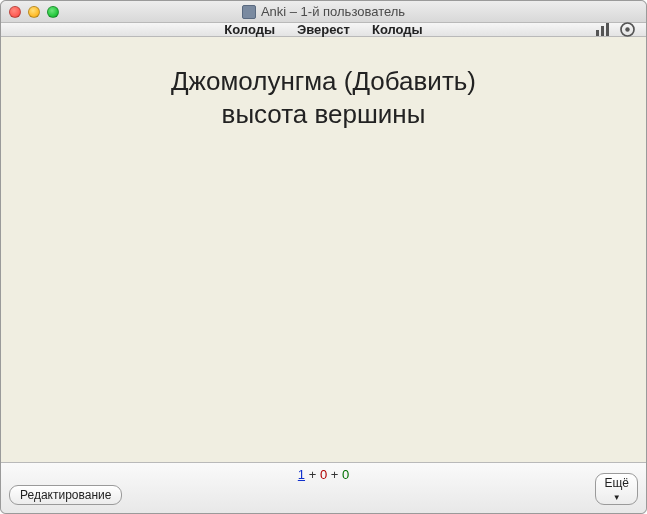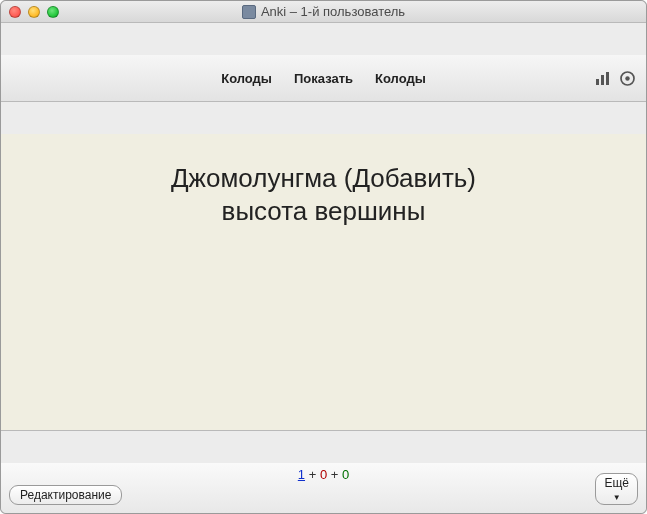--- a/index.html
+++ b/index.html
@@ -4,40 +4,39 @@
 <style>
   * { box-sizing: border-box; margin: 0; padding: 0; }
   html, body { width: 647px; height: 514px; overflow: hidden; font-family: "Lucida Grande","Helvetica Neue",Arial,sans-serif; }
   .window {
     width: 647px; height: 514px;
     border: 1px solid #9a9a9a;
     border-radius: 6px;
     background: #ececec;
     display: flex; flex-direction: column;
     box-shadow: 0 0 1px rgba(0,0,0,0.3);
-    gap: 32px;
   }
   .titlebar {
     height: 22px;
     background: linear-gradient(#ededed,#d8d8d8);
     border-bottom: 1px solid #b9b9b9;
     border-top-left-radius: 6px; border-top-right-radius: 6px;
     display: flex; align-items: center;
     position: relative;
     font-size: 13px; color: #4b4b4b;
   }
   .traffic { display: flex; gap: 7px; margin-left: 8px; }
   .tl { width: 12px; height: 12px; border-radius: 50%; border: 0.5px solid rgba(0,0,0,0.25); }
   .tl.red { background: radial-gradient(circle at 40% 35%, #ff8a7f, #ff5f57 60%, #e33e32); }
   .tl.yellow { background: radial-gradient(circle at 40% 35%, #ffe07a, #ffbd2e 60%, #e1a116); }
   .tl.green { background: radial-gradient(circle at 40% 35%, #6ee57d, #28c940 60%, #129e2b); }
   .titlecenter { position:absolute; left:0; right:0; text-align:center; pointer-events:none; display:flex; justify-content:center; align-items:center; gap:5px; }
   .titleicon { width:14px; height:14px; background:#7a8aa0; border:1px solid #5a6a80; border-radius:2px; display:inline-block; }
   .toolbar {
-    height: 47px;
+    height: 14px;
     background: linear-gradient(#f6f6f6,#e3e3e3);
     border-bottom: 1px solid #b9b9b9;
     display: flex; align-items: center;
     padding: 0 10px;
     font-size: 13px; font-weight: bold; color: #222;
     position: relative;
   }
   .toolbar-menu { position:absolute; left:0; right:0; display:flex; justify-content:center; gap:22px; }
   .toolbar-menu span { cursor: default; }
   .toolbar-right { margin-left:auto; display:flex; gap:6px; align-items:center; z-index:1; }
@@ -92,21 +91,21 @@
     </div>
     <div class="titlecenter">
       <span class="titleicon"></span>
       <span>Anki – 1-й пользователь</span>
     </div>
   </div>
 
   <div class="toolbar">
     <div class="toolbar-menu">
       <span>Колоды</span>
-      <span>Показать</span>
+      <span>Эверест</span>
       <span>Колоды</span>
     </div>
     <div class="toolbar-right">
       <div class="icon-btn">
         <svg width="17" height="15" viewBox="0 0 17 15">
             <rect x="1" y="8" width="3" height="6" fill="#555"></rect>
             <rect x="6" y="4" width="3" height="10" fill="#555"></rect>
             <rect x="11" y="1" width="3" height="13" fill="#555"></rect>
           </svg>
       </div>

